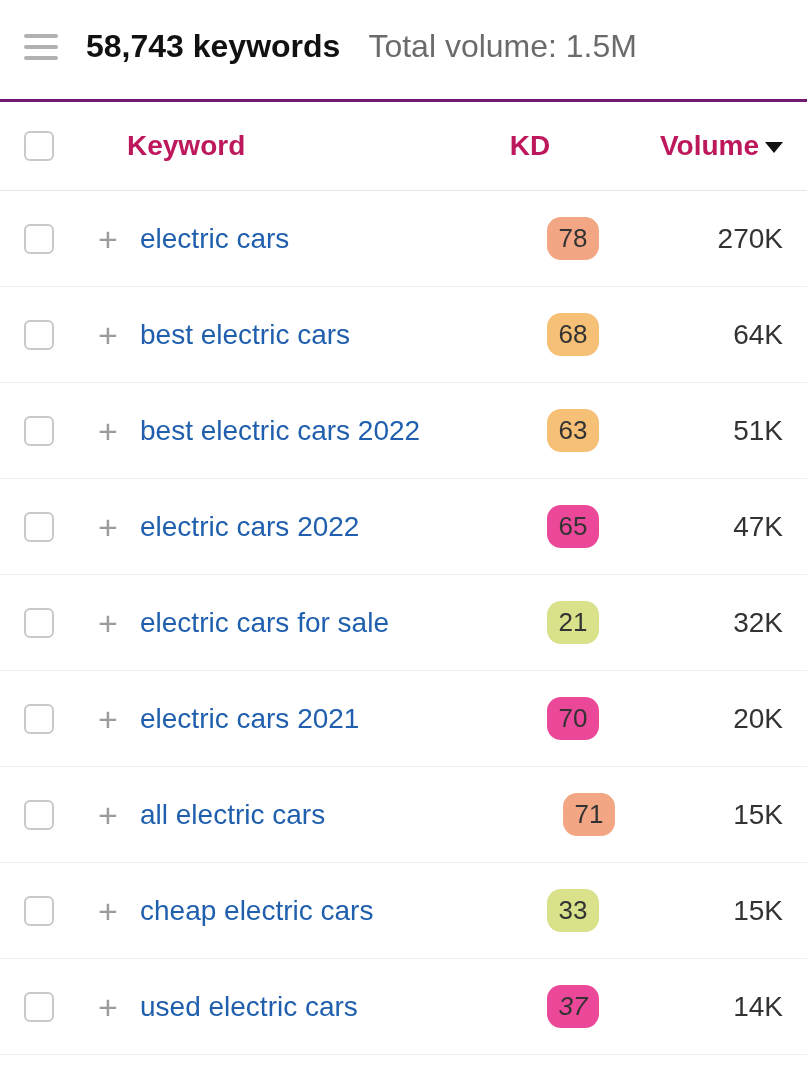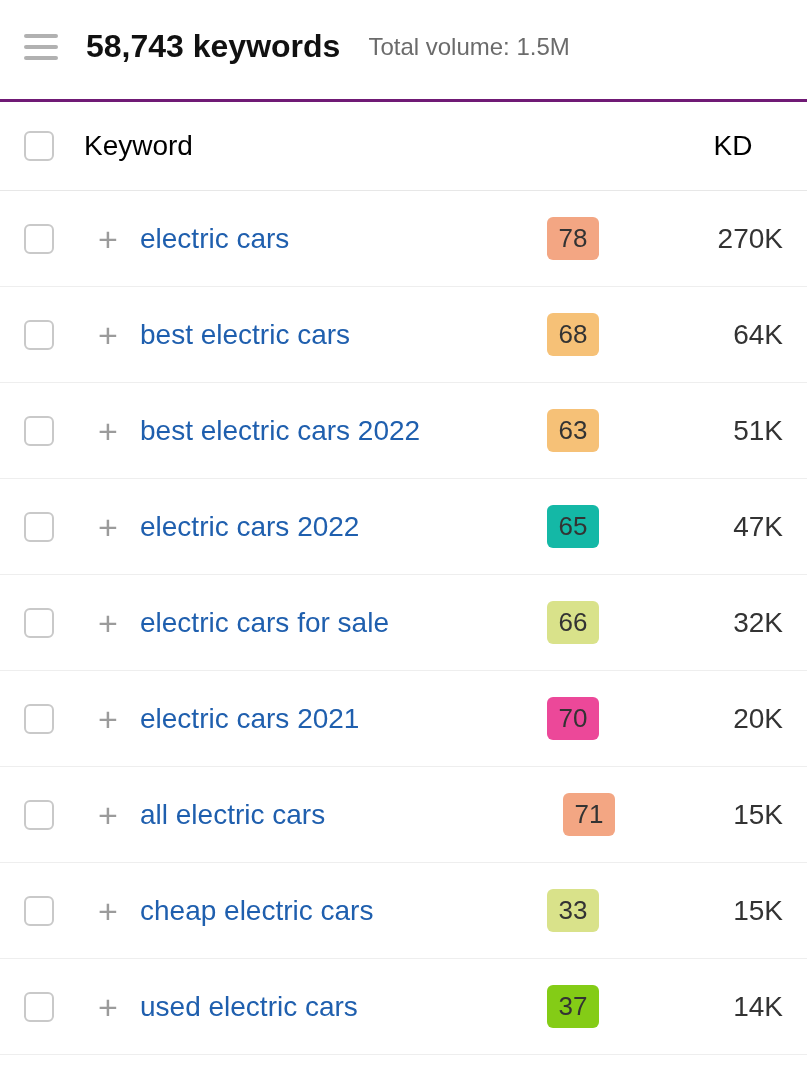--- a/index.html
+++ b/index.html
@@ -31,34 +31,35 @@
       width: 100%;
       background: #b1b1b1;
       border-radius: 2px;
     }
     .kw-count {
       font-size: 32px;
       font-weight: 700;
       color: #111;
     }
     .total-vol {
-      font-size: 24px;
+      font-size: 32px;
       color: #6b6b6b;
       font-weight: 400;
     }
 
     
     .table-header {
       display: flex;
       align-items: center;
       padding: 28px 24px 28px 24px;
       border-bottom: 1px solid #e7e7e7;
       font-size: 28px;
-      font-weight: 400;
-      color: #000000;
+      font-weight: 700;
+      color: #be185d;
+      gap: 43px;
     }
     .col-check { width: 56px; display: flex; align-items: center; }
     .col-plus  { width: 56px; display: flex; align-items: center; justify-content: center; }
     .col-kw    { flex: 1; padding-left: 4px; }
     .col-kd    { width: 100px; text-align: center; }
     .col-vol   { width: 160px; text-align: right; display: flex; align-items: center; justify-content: flex-end; gap: 6px; }
 
     .checkbox {
       width: 30px;
       height: 30px;
@@ -93,21 +94,21 @@
       user-select: none;
     }
     .kw-link {
       color: #1f5fae;
       cursor: pointer;
     }
     .kd-badge {
       display: inline-block;
       min-width: 52px;
       padding: 6px 10px;
-      border-radius: 6px;
+      border-radius: 14px;
       font-size: 26px;
       font-weight: 400;
       color: #333;
       text-align: center;
     }
     .vol-val {
       color: #333;
       font-weight: 400;
     }
   </style>
@@ -123,20 +124,24 @@
   <div class="kw-count">58,743 keywords</div>
   <div class="total-vol">Total volume: 1.5M</div>
 </div>
 
 <div class="table-header">
   <div class="col-check">
     <div class="checkbox"></div>
   </div>
   <div class="col-kw">Keyword</div>
   <div class="col-kd">KD</div>
+  <div class="col-vol">
+    <span>Volume</span>
+    <span class="sort-caret"></span>
+  </div>
 </div>
 
 <div id="rows-container">
     <div class="row">
       <div class="col-check">
         <div class="checkbox"></div>
       </div>
       <div class="col-plus">
         <div class="plus-btn">+</div>
       </div>
@@ -173,34 +178,34 @@
       </div>
     </div>
     <div class="row">
       <div class="col-check">
         <div class="checkbox"></div>
       </div>
       <div class="col-plus">
         <div class="plus-btn">+</div>
       </div>
       <div class="col-kw"><span class="kw-link">electric cars 2022</span></div>
-      <div class="col-kd"><span class="kd-badge" style="background: #14b8a6;">65</span></div>
+      <div class="col-kd"><span class="kd-badge" style="background: #ec4899;">65</span></div>
       <div class="col-vol">
         <span class="vol-val">47K</span>
       </div>
     </div>
     <div class="row">
       <div class="col-check">
         <div class="checkbox"></div>
       </div>
       <div class="col-plus">
         <div class="plus-btn">+</div>
       </div>
       <div class="col-kw"><span class="kw-link">electric cars for sale</span></div>
-      <div class="col-kd"><span class="kd-badge" style="background: rgb(217, 226, 138);">66</span></div>
+      <div class="col-kd"><span class="kd-badge" style="background: rgb(217, 226, 138);">21</span></div>
       <div class="col-vol">
         <span class="vol-val">32K</span>
       </div>
     </div>
     <div class="row">
       <div class="col-check">
         <div class="checkbox"></div>
       </div>
       <div class="col-plus">
         <div class="plus-btn">+</div>
@@ -238,18 +243,18 @@
       </div>
     </div>
     <div class="row">
       <div class="col-check">
         <div class="checkbox"></div>
       </div>
       <div class="col-plus">
         <div class="plus-btn">+</div>
       </div>
       <div class="col-kw"><span class="kw-link">used electric cars</span></div>
-      <div class="col-kd"><span class="kd-badge" style="background: #84cc16;">37</span></div>
+      <div class="col-kd"><span class="kd-badge" style="background: #ec4899; font-style: italic;">37</span></div>
       <div class="col-vol">
         <span class="vol-val">14K</span>
       </div>
     </div>
   </div>
 
 </body></html>

